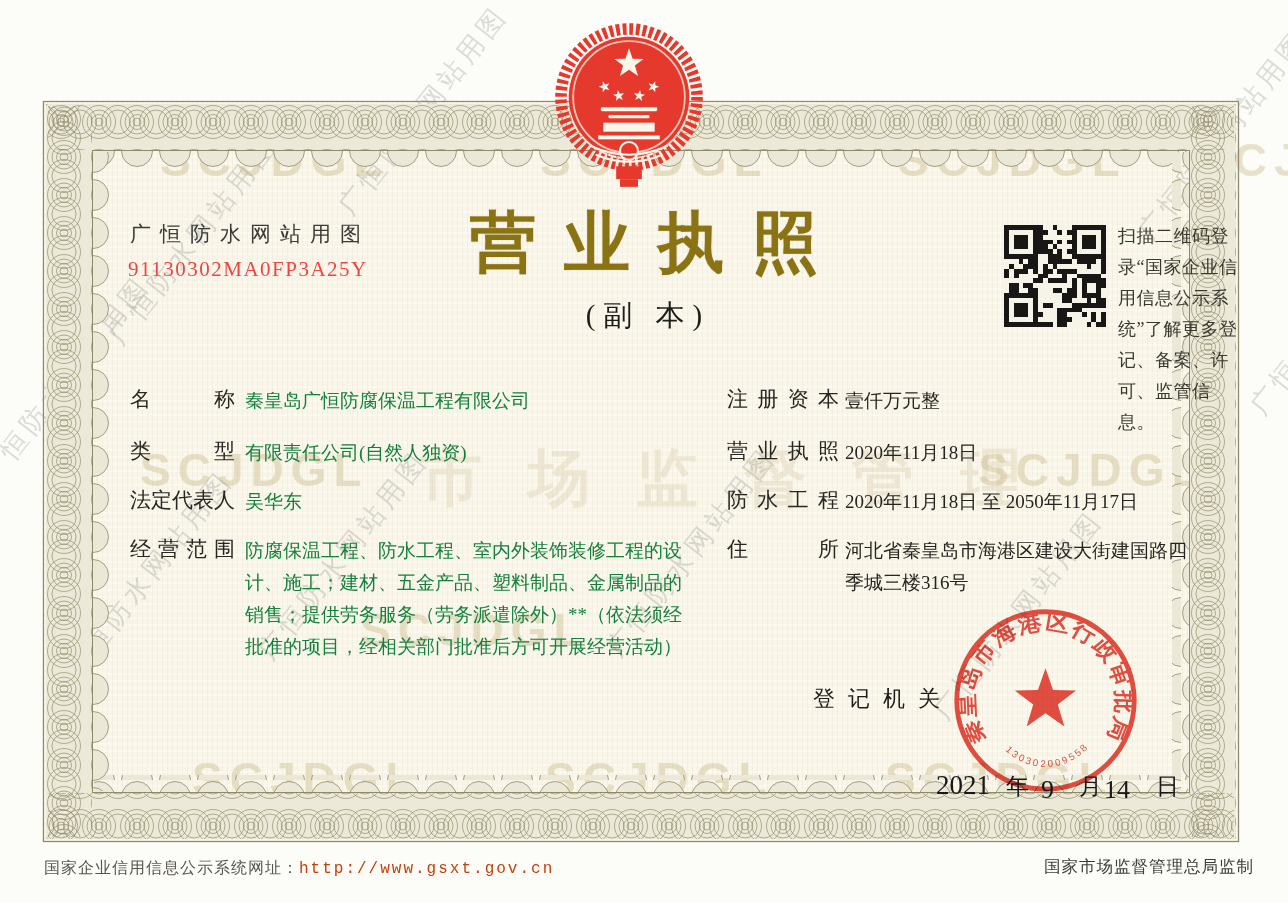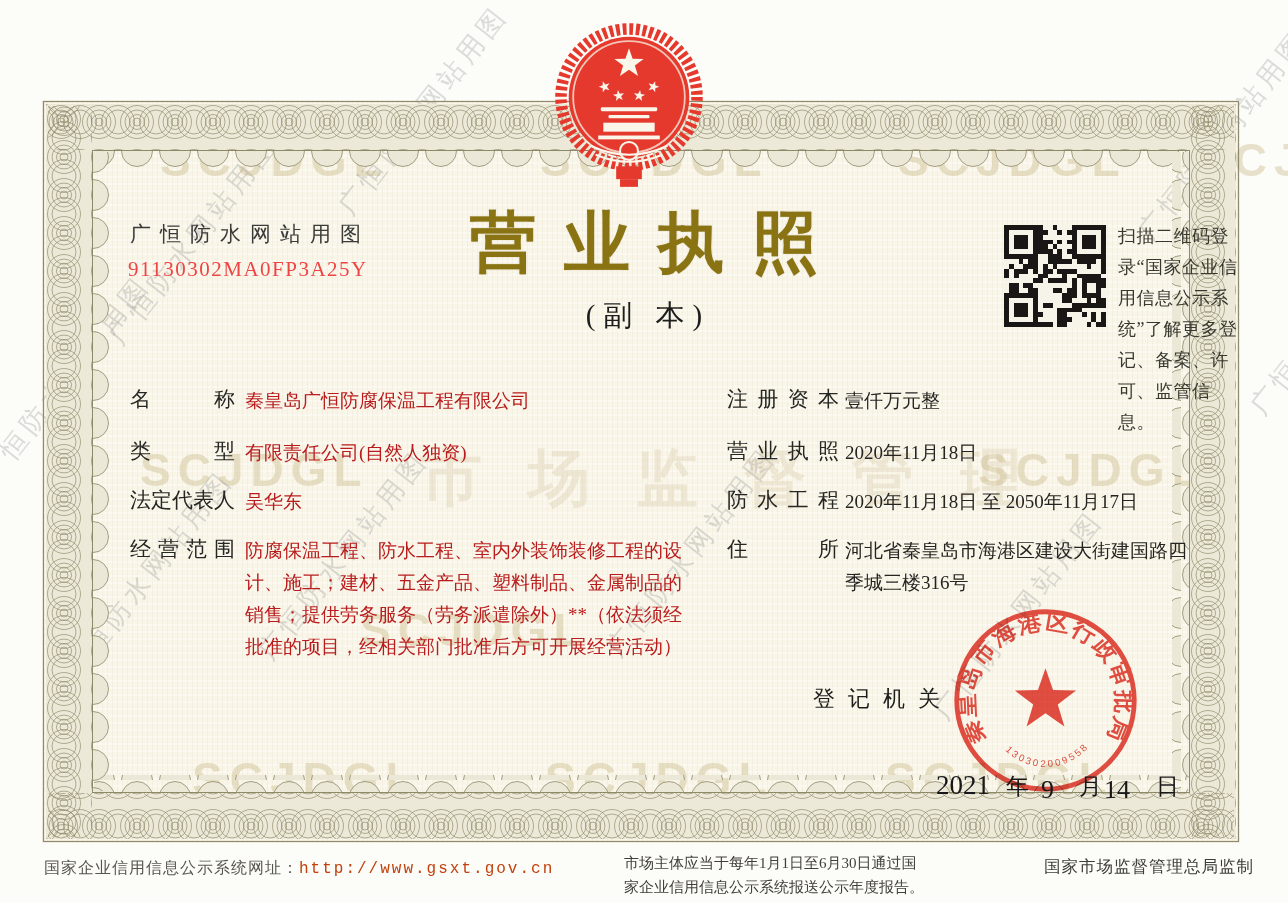--- a/index.html
+++ b/index.html
@@ -37,21 +37,21 @@
   .qr{position:absolute;left:1004px;top:225px;width:102px;height:102px;display:grid;
       grid-template-columns:repeat(21,1fr);grid-template-rows:repeat(21,1fr);background:#f6f3e8;}
   .qr i{display:block;}
   .qr i.d{background:#181715;}
   .qr-caption{position:absolute;left:1118px;top:221px;width:126px;font-size:18px;
               line-height:1.72;color:#38382f;letter-spacing:.5px;}
 
   
   .fl{position:absolute;left:130px;width:105px;font-size:21px;color:#262622;
       text-align:justify;text-align-last:justify;}
-  .fv{position:absolute;left:245px;width:445px;font-size:19px;line-height:1.68;color:#b91c1c;}
+  .fv{position:absolute;left:245px;width:445px;font-size:19px;line-height:1.68;color:#15803d;}
   .rl{position:absolute;left:727px;width:112px;font-size:21px;color:#262622;
       text-align:justify;text-align-last:justify;}
   .rv{position:absolute;left:845px;width:350px;font-size:19px;line-height:1.68;color:#262420;}
   .r1{top:385px}.r2{top:437px}.r3{top:486px}.r4{top:535px}
 
   .reg-label{position:absolute;left:813px;top:684px;font-size:22px;letter-spacing:13px;color:#1c1c1a;}
 
   .date span{position:absolute;color:#17171a;}
   .d-year{left:936px;top:770px;font-size:27px;}
   .d-yc{left:1006px;top:771px;font-size:23px;}
@@ -670,19 +670,15 @@
     <span class="d-yc">年</span>
     <span class="d-month">9</span>
     <span class="d-mc">月</span>
     <span class="d-day">14</span>
     <span class="d-dc">日</span>
   </div>
 
   <div class="f-left">
     <span>国家企业信用信息公示系统网址：</span><span class="f-url">http://www.gsxt.gov.cn</span>
   </div>
-  <div class="f-mid">
-    <div>市场主体应当于每年1月1日至6月30日通过国</div>
-    <div>家企业信用信息公示系统报送公示年度报告。</div>
-  </div>
   <div class="f-right">国家市场监督管理总局监制</div>
 
 </div>
 
 </body></html>

